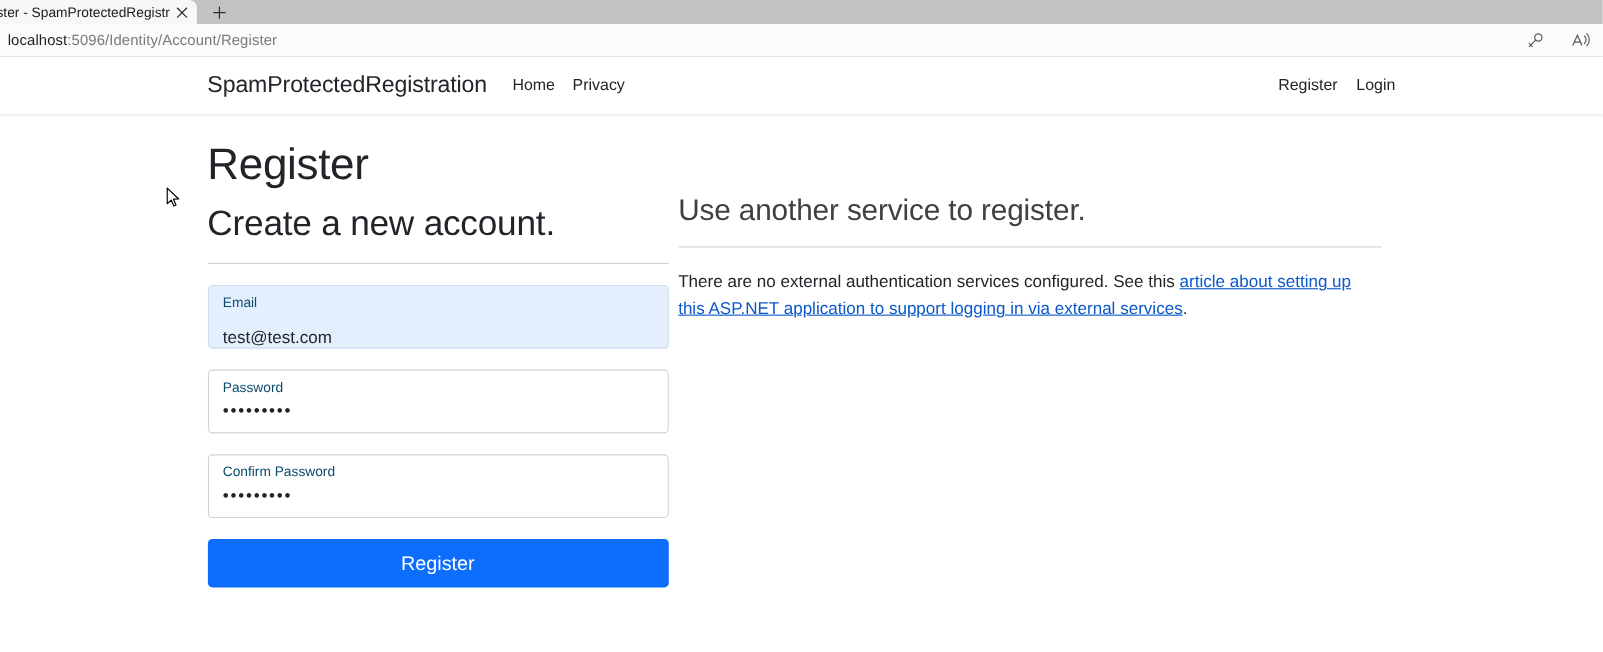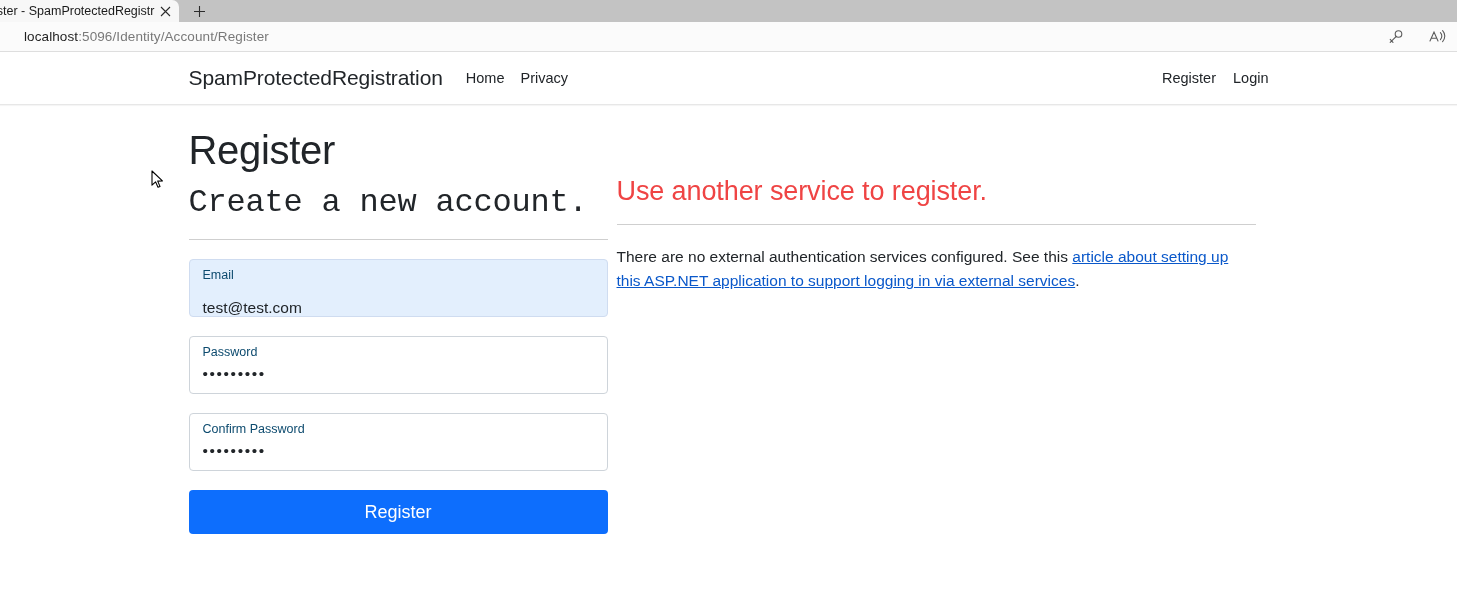--- a/index.html
+++ b/index.html
@@ -72,21 +72,21 @@
     height: 29px;
     background: #fbfbfb;
     display: flex;
     align-items: center;
     border-bottom: 1px solid #dedede;
     position: relative;
   }
   .url-text {
     font-size: 13.5px;
     color: #797979;
-    padding-left: 24px;
+    padding-left: 7px;
     letter-spacing: 0.1px;
     white-space: nowrap;
   }
   .url-host {
     color: #1f1f1f;
   }
   .toolbar-icons {
     position: absolute;
     right: 8px;
     top: 0;
@@ -180,26 +180,25 @@
     line-height: 1.2;
     letter-spacing: -0.3px;
   }
   h2.sub-title {
     font-size: 32px;
     font-weight: 500;
     color: #212529;
     margin: 10px 0 0 0;
     line-height: 1.2;
     letter-spacing: -0.2px;
-    font-family: Liberation Mono, monospace;
   }
   h2.right-title {
     font-size: 27px;
     font-weight: 500;
-    color: #ef4444;
+    color: #404040;
     margin: 70px 0 0 0;
     line-height: 1.2;
     letter-spacing: -0.1px;
   }
   hr.rule {
     border: none;
     border-top: 1px solid #cfcfcf;
     margin: 16px 0 0 0;
     opacity: 1;
   }

